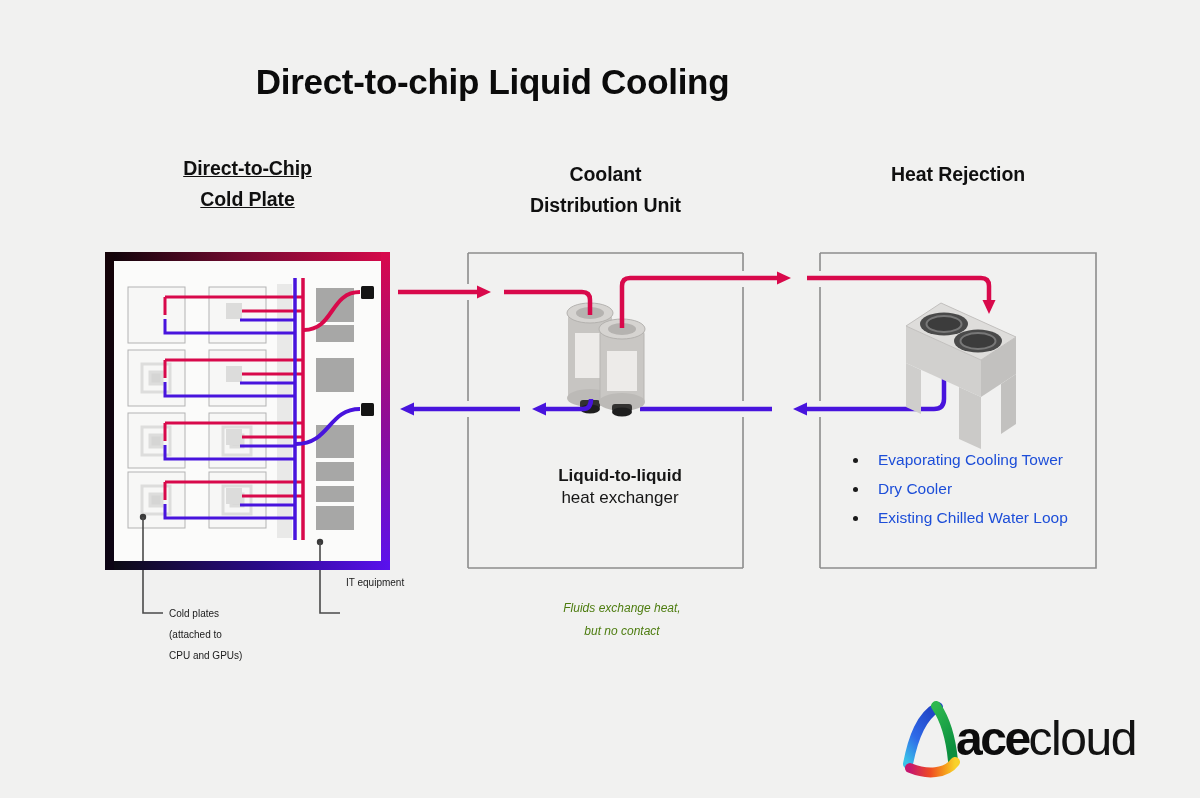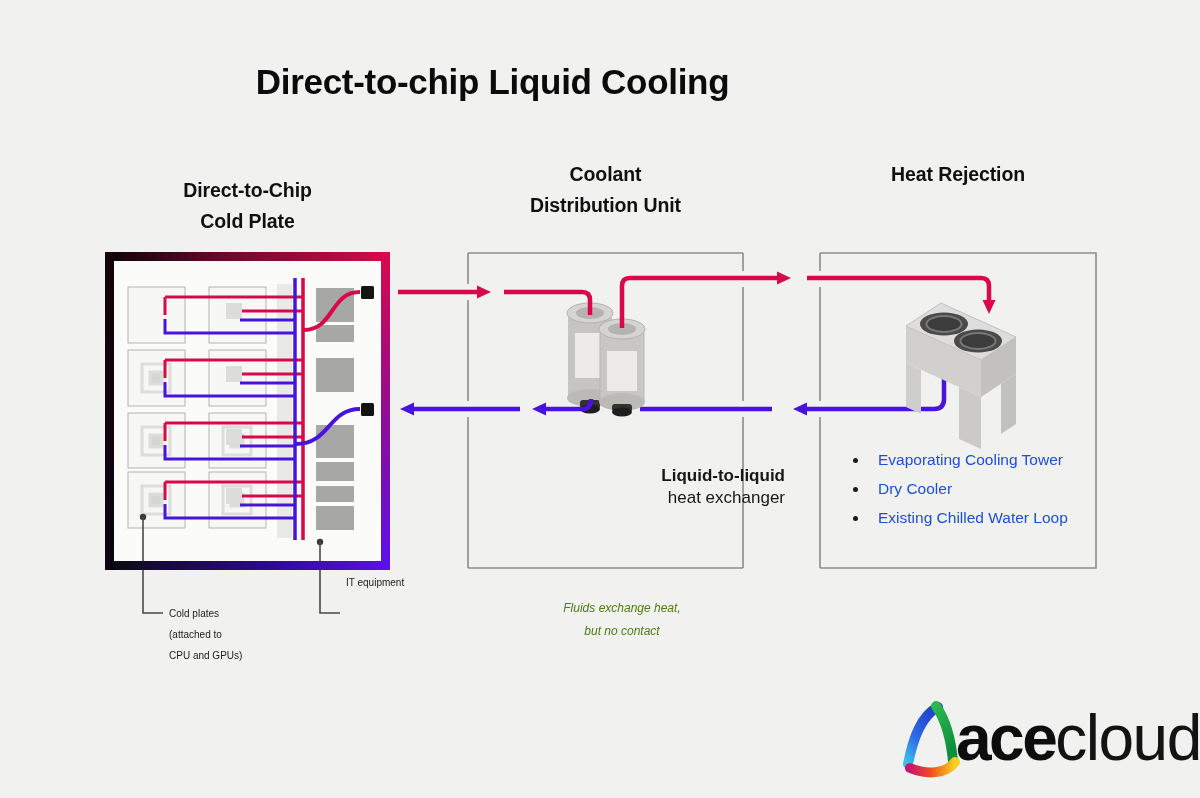--- a/index.html
+++ b/index.html
@@ -14,29 +14,29 @@
 
   .page-title{
     position:absolute;left:0;top:62px;width:985px;
     text-align:center;font-size:35px;font-weight:bold;letter-spacing:-0.3px;color:#0b0b0b;
   }
 
   .col-header{
     position:absolute;text-align:center;font-size:19.5px;font-weight:bold;
     line-height:31px;color:#101010;letter-spacing:-0.1px;
   }
-  .col-header.c1{left:105px;top:175px;width:285px;}
+  .col-header.c1{left:105px;top:153px;width:285px;text-decoration:underline;}
   .col-header.c2{left:468px;top:159px;width:275px;}
   .col-header.c3{left:820px;top:159px;width:276px;}
 
   .diagram-svg{position:absolute;left:0;top:0;pointer-events:none;}
 
   .exchanger-label{
-    position:absolute;left:468px;top:465px;width:304px;text-align:right;
-    font-size:17px;line-height:22px;color:#161616;padding-left:13px;
+    position:absolute;left:468px;top:465px;width:304px;text-align:center;
+    font-size:17px;line-height:22px;color:#161616;
   }
   .exchanger-label .bold{font-weight:bold;}
 
   .caption-italic{
     position:absolute;left:462px;top:597px;width:320px;text-align:center;
     font-style:italic;font-size:12px;line-height:23px;color:#4d7c0f;white-space:pre-line;
   }
 
   .options-block{position:absolute;left:848px;top:451px;width:240px;}
   .options-heading{font-size:16.5px;font-weight:bold;color:#121212;margin-bottom:12px;}
@@ -45,21 +45,21 @@
 
   .leader-label{
     position:absolute;font-size:10px;line-height:21px;color:#1a1a1a;white-space:pre-line;
   }
   .leader-label.cold{left:169px;top:603px;}
   .leader-label.it{left:346px;top:572px;}
 
   .logo{
     position:absolute;left:896px;top:696px;height:84px;display:flex;align-items:center;
   }
-  .logo-text{font-size:64px;letter-spacing:-1.5px;margin-left:-8px;color:#0d0d0d;white-space:nowrap;}
+  .logo-text{font-size:48px;letter-spacing:-1.5px;margin-left:-8px;color:#0d0d0d;white-space:nowrap;}
   .logo-text .heavy{font-weight:bold;letter-spacing:-2.5px;}
   .logo-text .light{font-weight:normal;color:#131313;}
 </style>
 </head>
 <body>
 
 <div class="stage">
 
   <div class="page-title">Direct-to-chip Liquid Cooling</div>
 

